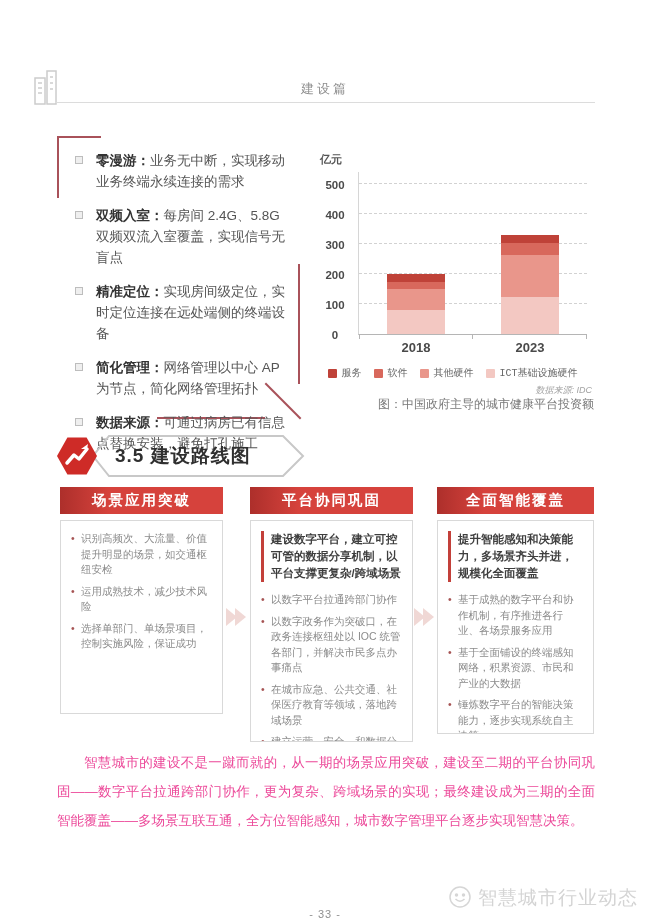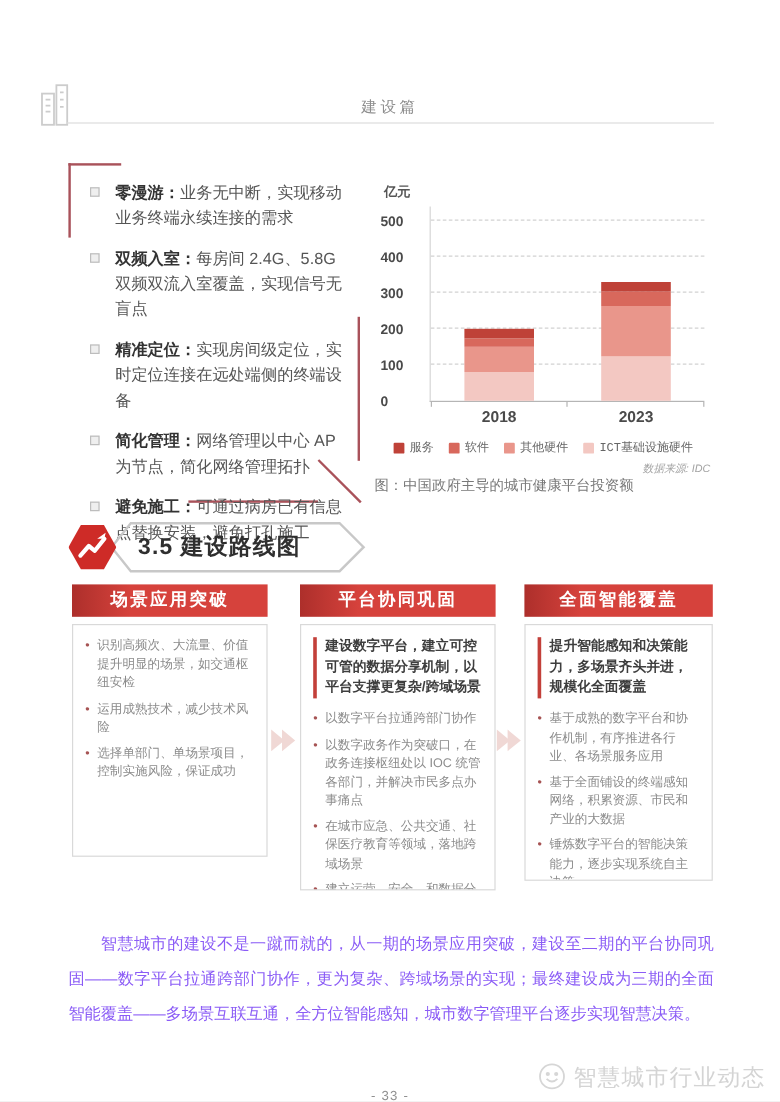--- a/index.html
+++ b/index.html
@@ -24,30 +24,30 @@
   .lp-item{position:relative;padding-left:21px;margin-bottom:13px;font-size:13.5px;line-height:21px;color:#555;}
   .lp-marker{position:absolute;left:0;top:6px;width:6px;height:6px;border:1.5px solid #bdbdbd;background:#efefef;}
   .lp-term{font-weight:bold;color:#333;}
 
   
   #chart{position:absolute;left:312px;top:148px;width:282px;height:266px;}
   #chart-unit{position:absolute;left:8px;top:4px;font-size:11px;font-weight:bold;color:#555;}
   #plot{position:absolute;left:46px;top:24px;width:228px;height:162px;
         border-bottom:1px solid #b5b5b5;border-left:1px solid #d6d6d6;}
   .gridline{position:absolute;left:0;width:100%;border-top:1px dashed #d2d2d2;}
-  .ytick{position:absolute;left:-42px;width:36px;text-align:left;font-size:11.5px;font-weight:bold;color:#4a4a4a;}
+  .ytick{position:absolute;left:-42px;width:36px;text-align:center;font-size:11.5px;font-weight:bold;color:#4a4a4a;}
   .xtickmark{position:absolute;bottom:-5px;width:1px;height:4px;background:#b5b5b5;}
   .bar{position:absolute;bottom:0;width:58px;}
   .bar-seg{position:absolute;left:0;width:100%;}
   .xlabel{position:absolute;top:168px;width:58px;text-align:center;font-size:13px;font-weight:bold;color:#4a4a4a;}
   #legend{position:absolute;top:218px;left:0;width:100%;display:flex;justify-content:center;gap:13px;}
   .legend-item{display:flex;align-items:center;gap:4px;font-size:10px;color:#666;font-family:Liberation Mono, monospace;}
   .legend-swatch{width:9px;height:9px;border-radius:1px;}
   #chart-source{position:absolute;top:236px;right:2px;font-size:9px;font-style:italic;color:#a3a3a3;}
-  #chart-caption{position:absolute;top:248px;left:0;width:100%;text-align:left;font-size:12px;color:#787878;}
+  #chart-caption{position:absolute;top:248px;left:0;width:100%;text-align:right;font-size:12px;color:#787878;}
 
   
   #section-header{position:absolute;left:57px;top:433px;width:260px;height:46px;}
   #section-outline{position:absolute;left:20px;top:1px;}
   #section-hex{position:absolute;left:0;top:3px;width:40px;height:40px;background:#ce2b27;
                clip-path:polygon(0 50%,26% 4%,74% 4%,100% 50%,74% 96%,26% 96%);}
   #section-title{position:absolute;left:58px;top:10px;font-size:19px;font-weight:bold;color:#2f2f2f;letter-spacing:1px;}
 
   
   .phase-header{position:absolute;top:487px;height:27px;line-height:27px;text-align:center;
@@ -68,21 +68,21 @@
   #phase-b-1{height:222px;}
   #phase-b-2{height:214px;}
   .col-arrow{position:absolute;top:608px;}
   .chev{position:absolute;top:0;width:0;height:0;border-top:9px solid transparent;
         border-bottom:9px solid transparent;border-left:11px solid #f0d8d5;}
   #arrow-1{left:226px;} #arrow-2{left:414px;}
   .chev.c2{left:9px;}
 
   
   #body-paragraph{position:absolute;left:57px;top:748px;width:538px;font-size:13.5px;
-                  line-height:29px;color:#8b5cf6;text-align:justify;text-indent:2em;margin-top:24px;}
+                  line-height:29px;color:#ec4899;text-align:justify;text-indent:2em;}
   #page-number{position:absolute;top:908px;left:0;width:100%;text-align:center;font-size:11px;color:#909090;letter-spacing:1px;}
   #watermark{position:absolute;right:12px;top:885px;display:flex;align-items:flex-start;gap:6px;}
   #watermark-text{font-size:19px;color:#d4d4d4;letter-spacing:1px;}
 </style>
 </head>
 <body>
 
 <div id="page">
 
   <div id="building-icon">
@@ -104,21 +104,21 @@
     <div class="corner" id="tl-h"></div>
     <div class="corner" id="tl-v"></div>
     <div class="corner" id="br-v"></div>
     <div class="corner" id="br-d"></div>
     <div class="corner" id="br-h"></div>
     <div id="lp-items">
         <div class="lp-item"><span class="lp-marker"></span><span class="lp-term">零漫游：</span><span>业务无中断，实现移动业务终端永续连接的需求</span></div>
         <div class="lp-item"><span class="lp-marker"></span><span class="lp-term">双频入室：</span><span>每房间 2.4G、5.8G 双频双流入室覆盖，实现信号无盲点</span></div>
         <div class="lp-item"><span class="lp-marker"></span><span class="lp-term">精准定位：</span><span>实现房间级定位，实时定位连接在远处端侧的终端设备</span></div>
         <div class="lp-item"><span class="lp-marker"></span><span class="lp-term">简化管理：</span><span>网络管理以中心 AP 为节点，简化网络管理拓扑</span></div>
-        <div class="lp-item"><span class="lp-marker"></span><span class="lp-term">避免施工：</span><span>可通过病房已有信息点替换安装，避免打孔施工</span></div>
+        <div class="lp-item"><span class="lp-marker"></span><span class="lp-term">数据来源：</span><span>可通过病房已有信息点替换安装，避免打孔施工</span></div>
       </div>
   </div>
 
   <div id="chart">
     <div id="chart-unit">亿元</div>
     <div id="plot">
         <div class="ytick" style="bottom: -7px;">0</div>
         <div class="gridline" style="bottom: 30px;"></div>
         <div class="ytick" style="bottom: 23px;">100</div>
         <div class="gridline" style="bottom: 60px;"></div>

